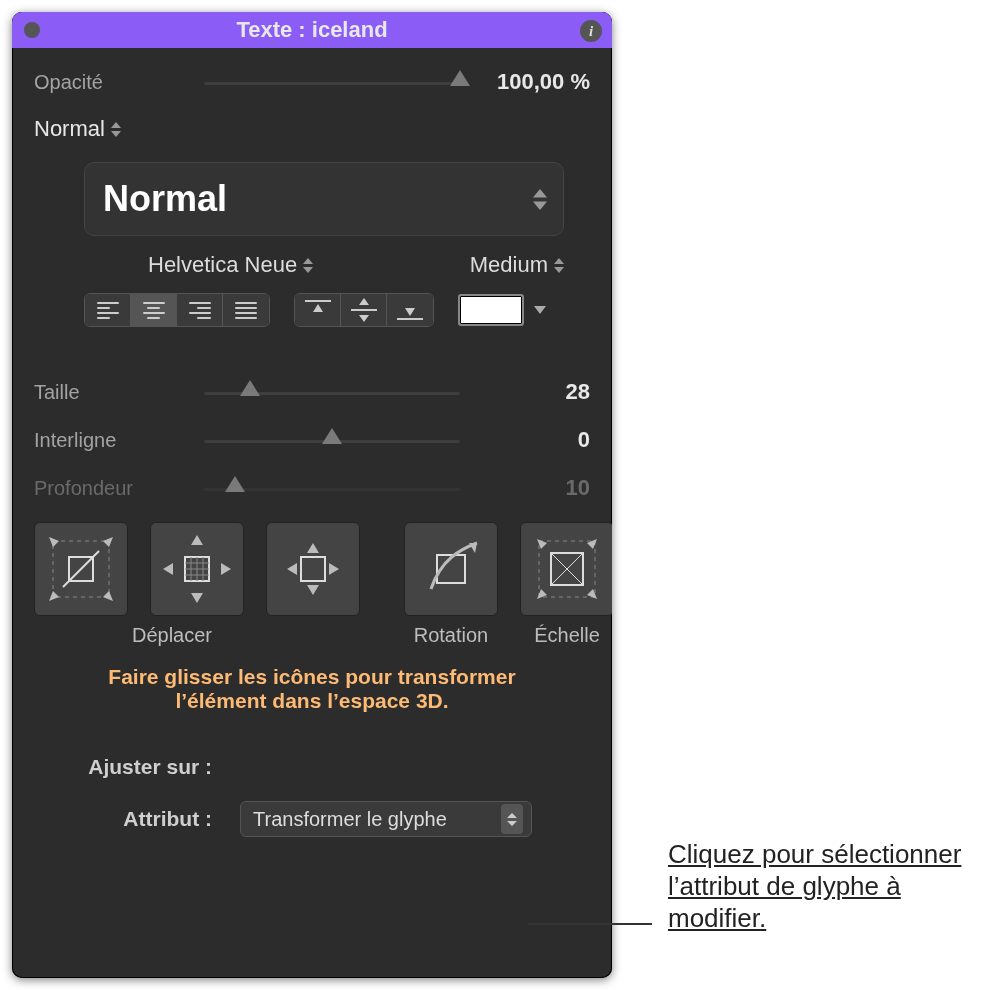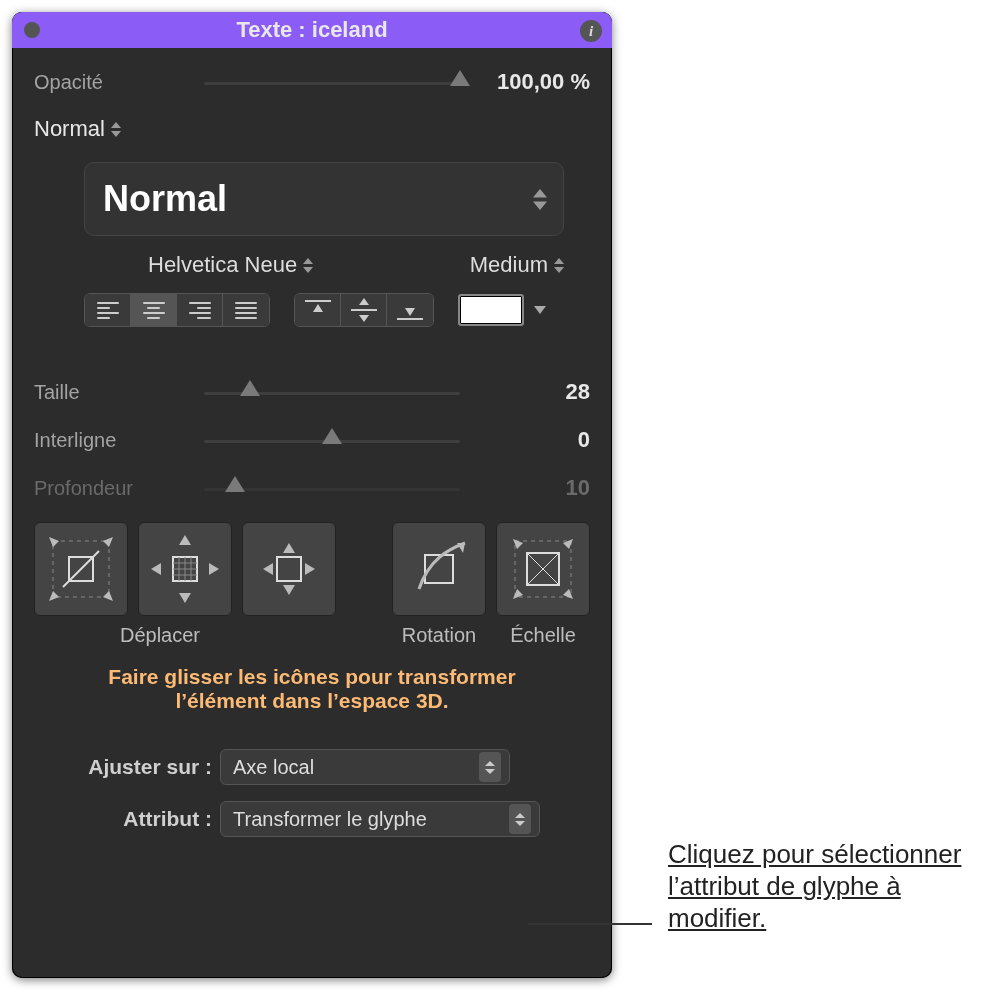--- a/index.html
+++ b/index.html
@@ -189,21 +189,21 @@
     display:inline-block;
     width:0;height:0;
     border-left:6px solid transparent;
     border-right:6px solid transparent;
     border-top:8px solid #aaa;
     margin-left:10px;
   }
   .tools {
     display:flex;
     padding: 10px 22px 0 22px;
-    gap: 10px;
+    gap: 22px;
     align-items:flex-start;
   }
   .tool {
     text-align:center;
   }
   .tool .box {
     width:94px; height:94px;
     background:#444;
     border:1px solid #222;
     border-radius:6px;
@@ -220,21 +220,21 @@
     color:#fdba74;
     font-size:21px;
     padding: 18px 40px 30px 40px;
     font-weight:600;
   }
   .form-row {
     display:flex;
     align-items:center;
     padding: 6px 22px;
     height: 48px;
-    gap: 8px;
+    gap: 28px;
   }
   .form-row .flabel {
     flex: 0 0 178px;
     text-align:right;
     color:#cfcfcf;
     font-weight:600;
     font-size:21px;
   }
   .select-box {
     flex: 1 1 auto;
@@ -492,24 +492,20 @@
     </div>
   </div>
 
   <div class="hints">
     <div>Faire glisser les icônes pour transformer</div>
     <div>l’élément dans l’espace 3D.</div>
   </div>
 
   <div class="form-row">
     <div class="flabel">Ajuster sur :</div>
-    <div class="select-box" style="max-width:290px">
-      <div class="txt">Axe local</div>
-      <div class="arrows"></div>
-    </div>
     <div style="width:60px"></div>
   </div>
 
   <div class="form-row" style="margin-top:4px">
     <div class="flabel">Attribut :</div>
     <div class="select-box" style="max-width:320px">
       <div class="txt">Transformer le glyphe</div>
       <div class="arrows"></div>
     </div>
     <div style="width:30px"></div>

